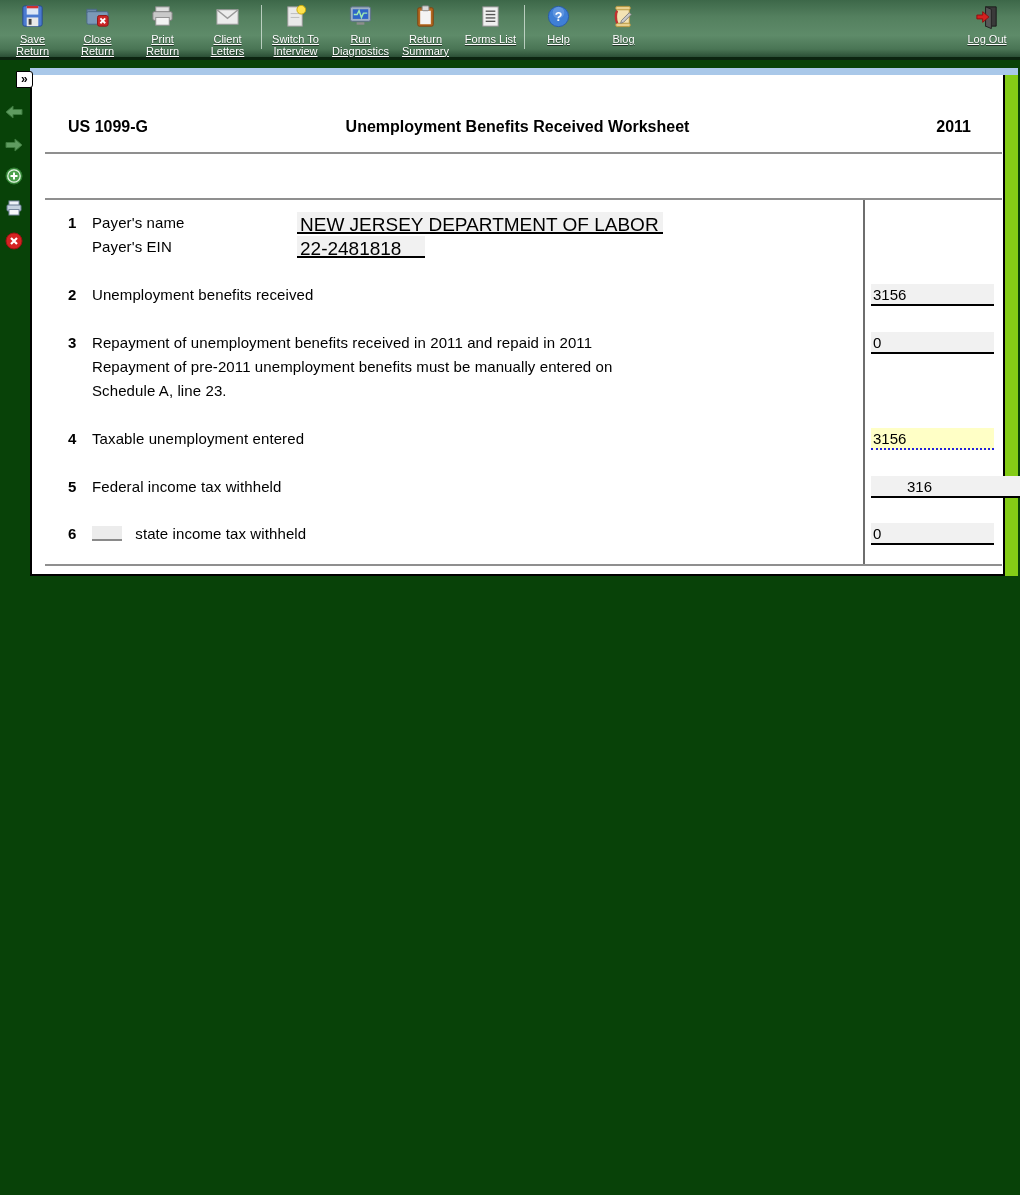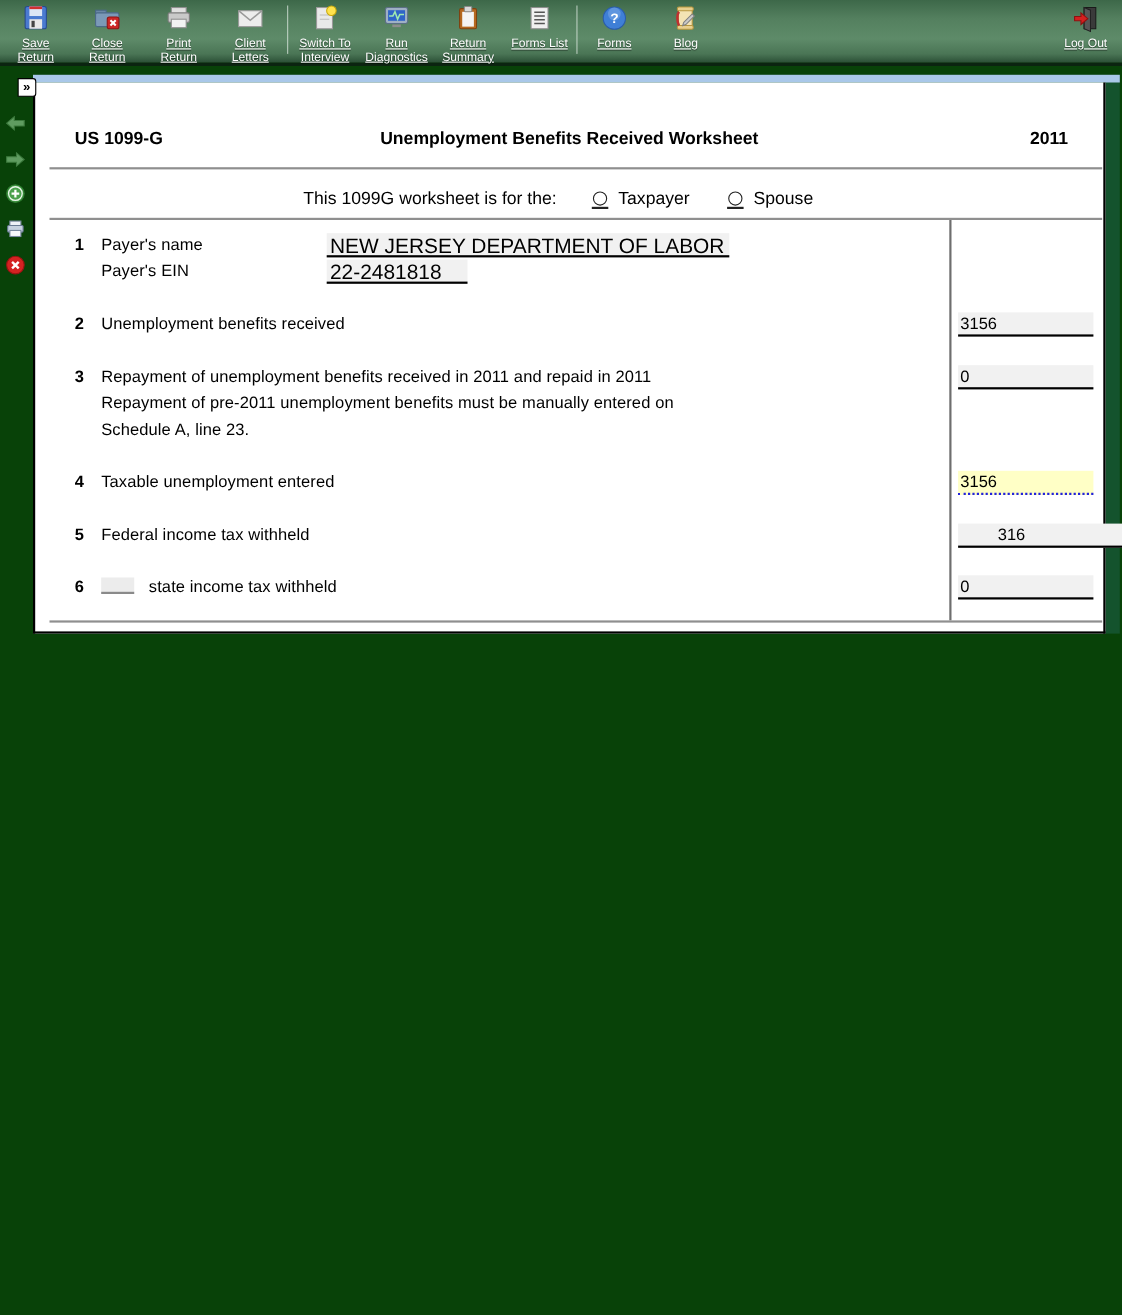--- a/index.html
+++ b/index.html
@@ -27,21 +27,21 @@
   .tb-sep{width:1px;height:44px;margin:5px 1px 0 1px;background:rgba(230,240,232,.7);}
   .tb-logout{margin-left:auto;margin-right:2px;width:62px;}
   
   .expander{
     position:absolute;left:16px;top:71px;z-index:6;cursor:pointer;
     background:#ffffff;border:1px solid #000;border-radius:0 3px 3px 0;
     font-size:12px;font-weight:bold;line-height:15px;padding:0 4px;color:#000;
   }
   .side-icon{position:absolute;left:5px;width:18px;height:18px;cursor:pointer;}
   
-  .viewport{position:absolute;left:30px;top:68px;width:988px;height:508px;background:#14532d;}
+  .viewport{position:absolute;left:30px;top:68px;width:988px;height:508px;background:#84cc16;}
   .blue-strip{position:absolute;top:0;left:0;width:100%;height:7px;background:#a9c8e9;}
   .page{
     position:absolute;left:0;top:7px;width:975px;height:501px;background:#ffffff;
     border:2px solid #000;border-top:none;box-sizing:border-box;
   }
   .page *{box-sizing:content-box;}
   .hcode{position:absolute;left:36px;top:43px;font-size:16px;font-weight:bold;}
   .htitle{position:absolute;left:0;top:43px;width:971px;text-align:center;font-size:16px;font-weight:bold;}
   .hyear{position:absolute;right:32px;top:43px;font-size:16px;font-weight:bold;}
   .hr{position:absolute;left:13px;width:957px;height:2px;background:#8f8f8f;}
@@ -166,21 +166,21 @@
   </div>
 
   <div class="tb-sep"></div>
 
   <div class="tb-btn">
     <span><svg viewBox="0 0 28 28" width="27" height="27">
       <circle cx="14" cy="14" r="10.5" fill="#3f7fd6" stroke="#2a5ca8"></circle>
       <circle cx="14" cy="10" r="6" fill="#7aa8e8" opacity="0.55"></circle>
       <text x="14" y="19" font-size="13" font-weight="bold" fill="#fff" text-anchor="middle" font-family="Liberation Sans, sans-serif">?</text>
     </svg></span>
-    <span class="tb-lbl">Forms</span>
+    <span class="tb-lbl">Help</span>
     <span class="tb-lbl"></span>
   </div>
 
   <div class="tb-btn">
     <span><svg viewBox="0 0 28 28" width="27" height="27">
       <rect x="7" y="5" width="13" height="17" fill="#f3e3b4" stroke="#b8973f"></rect>
       <rect x="6" y="3.5" width="15" height="3.5" rx="1.5" fill="#e8cf8e" stroke="#b8973f"></rect>
       <rect x="6" y="21" width="15" height="3.5" rx="1.5" fill="#e8cf8e" stroke="#b8973f"></rect>
       <path d="M7.5 8c-2 2.5-2 9 0 13" stroke="#c03030" stroke-width="2.4" fill="none"></path>
       <path d="M12 18l8-8 2 2-8 8-3 1z" fill="#c9c9c9" stroke="#808080"></path>
@@ -236,35 +236,20 @@
 
 <div class="viewport">
   <div class="blue-strip"></div>
   <div class="page">
 
     <div class="hcode">US 1099-G</div>
     <div class="htitle">Unemployment Benefits Received Worksheet</div>
     <div class="hyear">2011</div>
     <div class="hr" style="top:77px;"></div>
 
-    <div class="radio-row">
-      <span class="prompt">This 1099G worksheet is for the:</span>
-      <span class="radio-group">
-        <span class="radio">
-            <i></i>
-          </span>
-        <span>Taxpayer</span>
-      </span>
-      <span class="radio-group">
-        <span class="radio">
-            <i></i>
-          </span>
-        <span>Spouse</span>
-      </span>
-    </div>
     <div class="hr" style="top:123px;"></div>
     <div class="divider"></div>
 
     <span class="num" style="top:139px;">1</span>
     <span class="lbl" style="top:139px;">Payer's name</span>
     <span class="tfield" style="left:265px;top:137px;width:361px;">NEW JERSEY DEPARTMENT OF LABOR</span>
     <span class="lbl" style="top:163px;">Payer's EIN</span>
     <span class="tfield" style="left:265px;top:161px;width:123px;">22-2481818</span>
 
     <span class="num" style="top:211px;">2</span>

